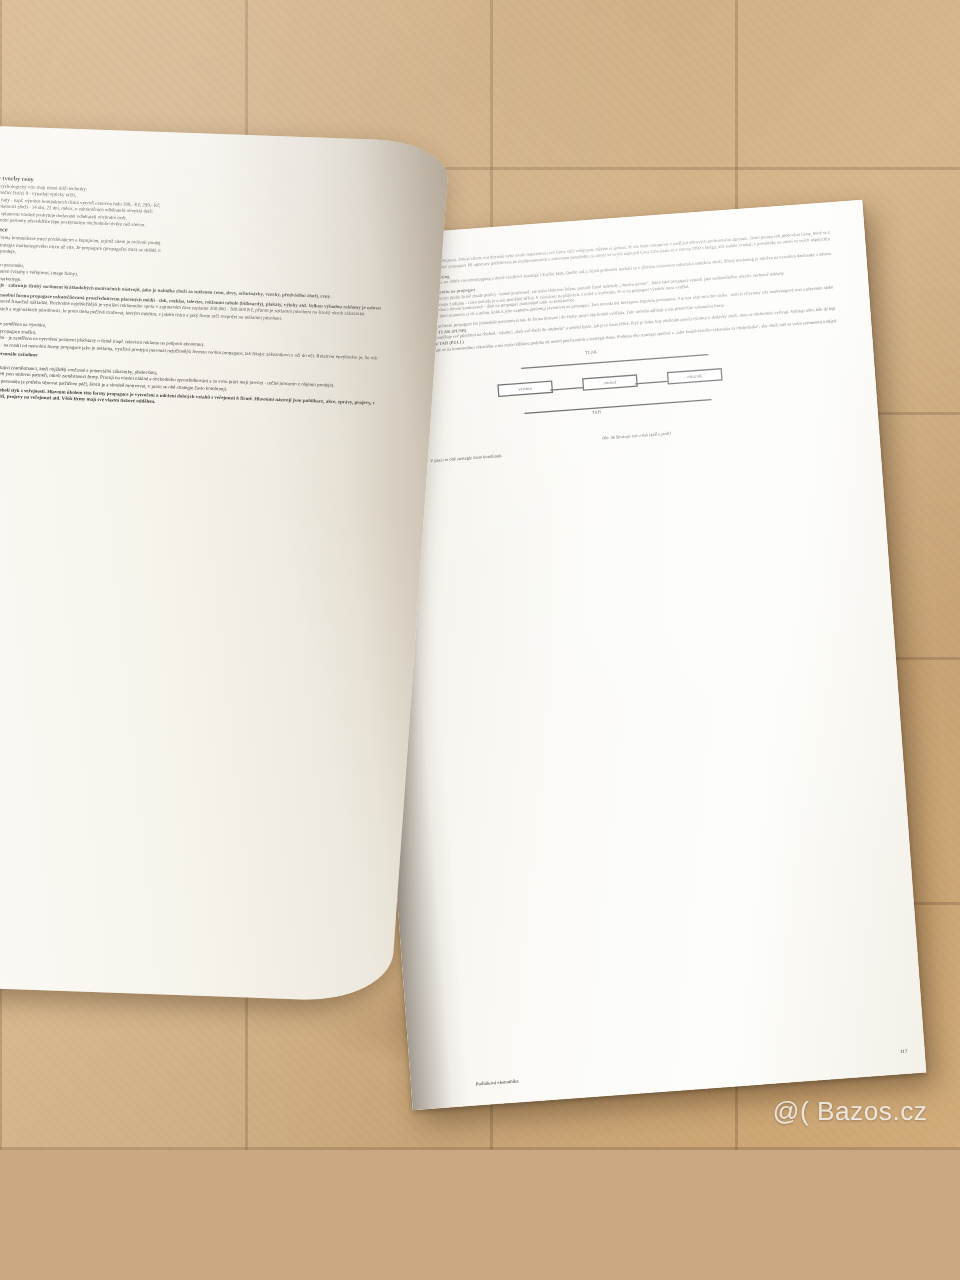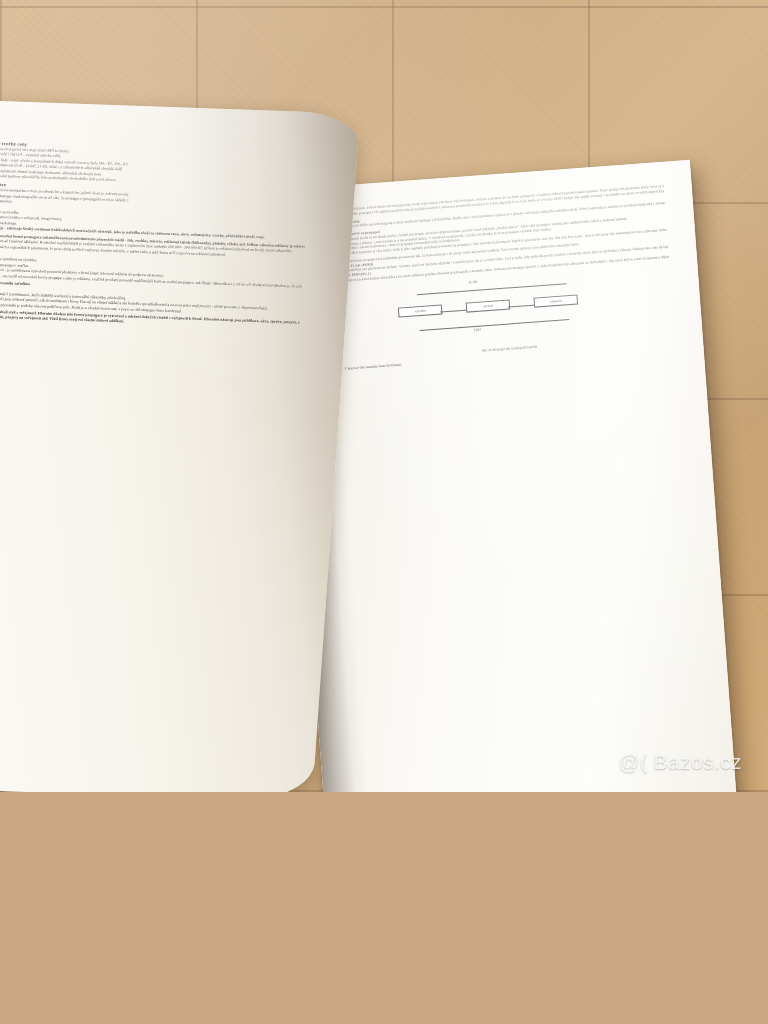--- a/index.html
+++ b/index.html
@@ -1,21 +1,21 @@
 <!DOCTYPE html>
 <html><head>
 <meta charset="utf-8">
 <style>
   html,body{margin:0;padding:0;}
   body{
     width:768px;height:1024px;overflow:hidden;
     font-family:"Liberation Serif", serif;
     background:#c9a882;
   }
-  .scene{position:relative;width:768px;height:792px;overflow:hidden;}
+  .scene{position:relative;width:768px;height:920px;overflow:hidden;}
 
   
   .tiles{position:absolute;inset:0;
     background:
       repeating-linear-gradient(90deg, rgba(120,95,70,.30) 0 2px, rgba(0,0,0,0) 2px 196px),
       repeating-linear-gradient(0deg, rgba(120,95,70,.30) 0 2px, rgba(0,0,0,0) 2px 196px),
       linear-gradient(135deg,#d9b98f 0%,#cfae84 25%,#d7b78d 50%,#c9a87e 75%,#d4b288 100%);
   }
   .tiles:after{content:"";position:absolute;inset:0;
     background:

